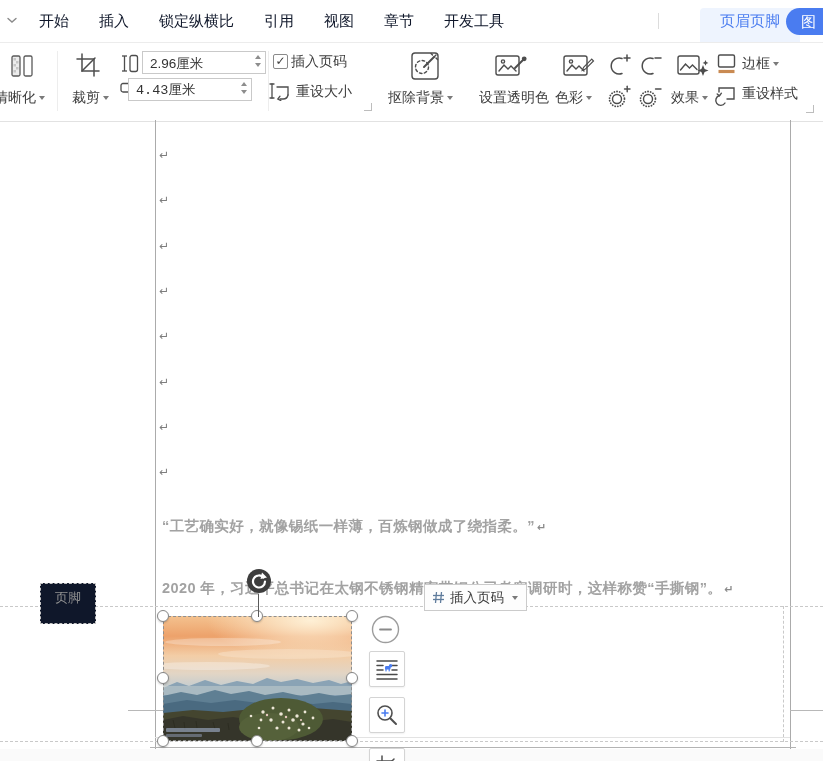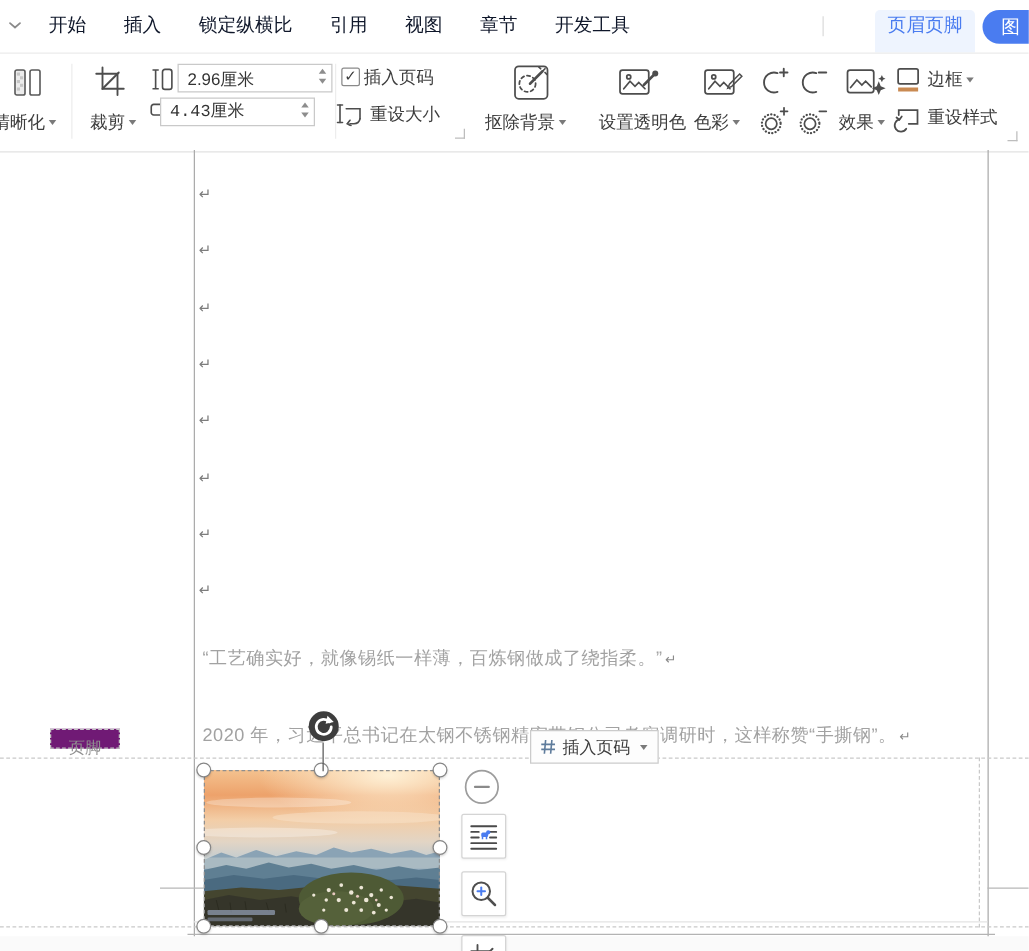--- a/index.html
+++ b/index.html
@@ -10,21 +10,21 @@
     -webkit-font-smoothing:antialiased;
   }
   .abs{position:absolute;}
 
   
   .tabbar{position:absolute;top:0;left:0;width:823px;height:42px;background:#fff;}
   .tabbar .collapse{position:absolute;left:5px;top:13px;width:16px;height:16px;color:#8a8a8a;}
   .tabs{position:absolute;left:24px;top:0;height:42px;display:flex;align-items:center;}
   .tab{padding:0 15px;font-size:15px;color:#0f172a;line-height:42px;white-space:nowrap;cursor:default;}
   .tab-divider{position:absolute;left:658px;top:13px;width:1px;height:16px;background:#dcdcdc;}
-  .tab-hf{position:absolute;left:700px;top:8px;height:40px;line-height:26px;padding:0 10px;
+  .tab-hf{position:absolute;left:700px;top:8px;height:40px;line-height:26px;padding:0 20px;
     font-size:15px;color:#4a7cf0;background:#eef4fe;border-radius:4px;}
   .tab-pill{position:absolute;left:786px;top:8px;width:60px;height:27px;line-height:27px;
     background:#4a7cf0;color:#fff;font-size:15px;border-radius:14px 0 0 14px;padding-left:15px;}
 
   
   .ribbon{position:absolute;top:42px;left:0;width:823px;height:78px;background:#fff;
     border-top:1px solid #ececec;border-bottom:1px solid #e2e2e2;}
   .rlabel{font-size:14px;color:#3d3d3d;white-space:nowrap;}
   .caret{display:inline-block;width:0;height:0;border-left:3.5px solid transparent;
     border-right:3.5px solid transparent;border-top:4px solid #7a7a7a;margin-left:3px;vertical-align:2px;}
@@ -37,24 +37,24 @@
   .sp-dn{width:0;height:0;border-left:3.5px solid transparent;border-right:3.5px solid transparent;border-top:4.5px solid #8d8d8d;}
   .checkbox{position:absolute;width:13px;height:13px;border:1px solid #8a8a8a;border-radius:2px;background:#fff;
     color:#3c3c3c;font-size:12px;line-height:12px;text-align:center;font-weight:bold;}
 
   
   .page-edge{position:absolute;width:1px;background:#ababab;}
   .hline{position:absolute;height:1px;}
   .dashline-h{position:absolute;border-top:1px dashed #c9c9c9;height:0;}
   .dashline-v{position:absolute;border-left:1px dashed #c9c9c9;width:0;}
   .pilcrow{position:absolute;font-size:12px;color:#7d7d7d;}
-  .docline{position:absolute;font-size:14.5px;color:#a2a2a2;letter-spacing:.4px;white-space:nowrap;}
+  .docline{position:absolute;font-size:14.5px;color:#a2a2a2;letter-spacing:.4px;white-space:nowrap;font-weight:bold;}
   .docline .pmark{font-size:11px;color:#8b8b8b;margin-left:2px;}
-  .footer-tag{position:absolute;left:40px;top:583px;width:56px;height:16px;line-height:28px;text-align:center;
-    border:1px dashed #c4c4c4;background:#701a75;color:#909090;font-size:13px;box-sizing:border-box;z-index:6;}
+  .footer-tag{position:absolute;left:40px;top:583px;width:56px;height:41px;line-height:28px;text-align:center;
+    border:1px dashed #c4c4c4;background:#0f172a;color:#909090;font-size:13px;box-sizing:border-box;z-index:6;}
   .insert-pn{position:absolute;left:424px;top:584px;height:27px;padding:0 8px 0 7px;background:#fdfdfd;
     border:1px solid #cbcbcb;display:flex;align-items:center;gap:5px;font-size:13.5px;color:#3c3c3c;
     box-sizing:border-box;z-index:7;}
 
   
   .img-wrap{position:absolute;left:163px;top:616px;width:189px;height:125px;z-index:5;}
   .img-frame{position:absolute;inset:0;border:1px dashed #8f8f8f;box-sizing:border-box;}
   .handle{position:absolute;width:12px;height:12px;border-radius:50%;background:#fff;
     border:1px solid #868686;box-shadow:0 1px 2px rgba(0,0,0,.18);box-sizing:border-box;z-index:8;}
   .rot-line{position:absolute;left:258px;top:594px;width:1px;height:23px;background:#5a5a5a;z-index:7;}

